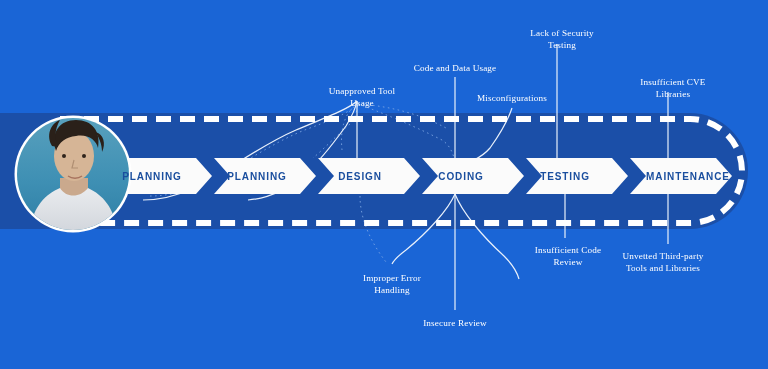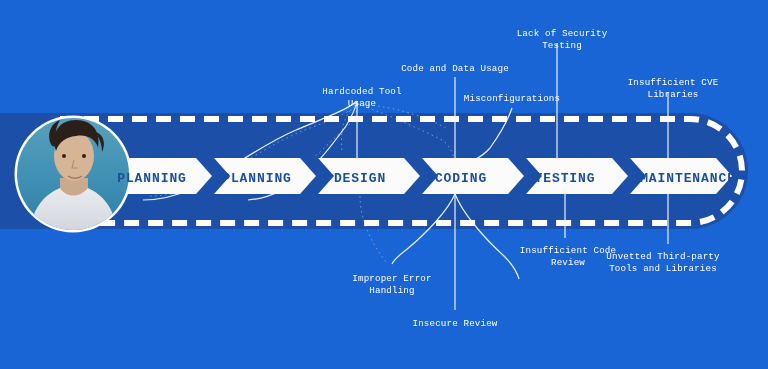--- a/index.html
+++ b/index.html
@@ -6,26 +6,26 @@
   body{
     width:768px;height:369px;overflow:hidden;
     background:#1a65d6;
     font-family:"Liberation Sans",sans-serif;
     position:relative;
   }
   #stage{position:absolute;inset:0;width:768px;height:369px;}
   .lbl{
     position:absolute;color:#ffffff;font-size:9.2px;line-height:11.5px;
     text-align:center;letter-spacing:.15px;white-space:pre-line;
-    font-family:Liberation Mono, monospace;
+    font-family:Liberation Serif, serif;
   }
   .stage-txt{
-    position:absolute;color:#1a4e9e;font-size:13px;font-weight:bold;
+    position:absolute;color:#1a4e9e;font-size:10px;font-weight:bold;
     letter-spacing:.9px;text-align:center;
-    font-family:Liberation Mono, monospace;white-space:nowrap;
+    font-family:Liberation Sans, sans-serif;white-space:nowrap;
   }
   svg{position:absolute;left:0;top:0;}
 </style>
 </head>
 <body>
 
 <div id="stage">
 
   <svg width="768" height="369" viewBox="0 0 768 369">
     <defs>
@@ -110,21 +110,21 @@
     </g>
   </svg>
 
   <div class="stage-txt" style="left:102px;top:171px;width:100px">PLANNING</div>
   <div class="stage-txt" style="left:207px;top:171px;width:100px">PLANNING</div>
   <div class="stage-txt" style="left:310px;top:171px;width:100px">DESIGN</div>
   <div class="stage-txt" style="left:411px;top:171px;width:100px">CODING</div>
   <div class="stage-txt" style="left:515px;top:171px;width:100px">TESTING</div>
   <div class="stage-txt" style="left:628px;top:171px;width:120px">MAINTENANCE</div>
 
-  <div class="lbl" style="left:307px;top:86px;width:110px">Hardcoded Tool
+  <div class="lbl" style="left:307px;top:86px;width:110px">Unapproved Tool
 Usage</div>
   <div class="lbl" style="left:390px;top:63px;width:130px">Code and Data Usage</div>
   <div class="lbl" style="left:507px;top:28px;width:110px">Lack of Security
 Testing</div>
   <div class="lbl" style="left:457px;top:93px;width:110px">Misconfigurations</div>
   <div class="lbl" style="left:618px;top:77px;width:110px">Insufficient CVE
 Libraries</div>
 
   <div class="lbl" style="left:337px;top:273px;width:110px">Improper Error
 Handling</div>

